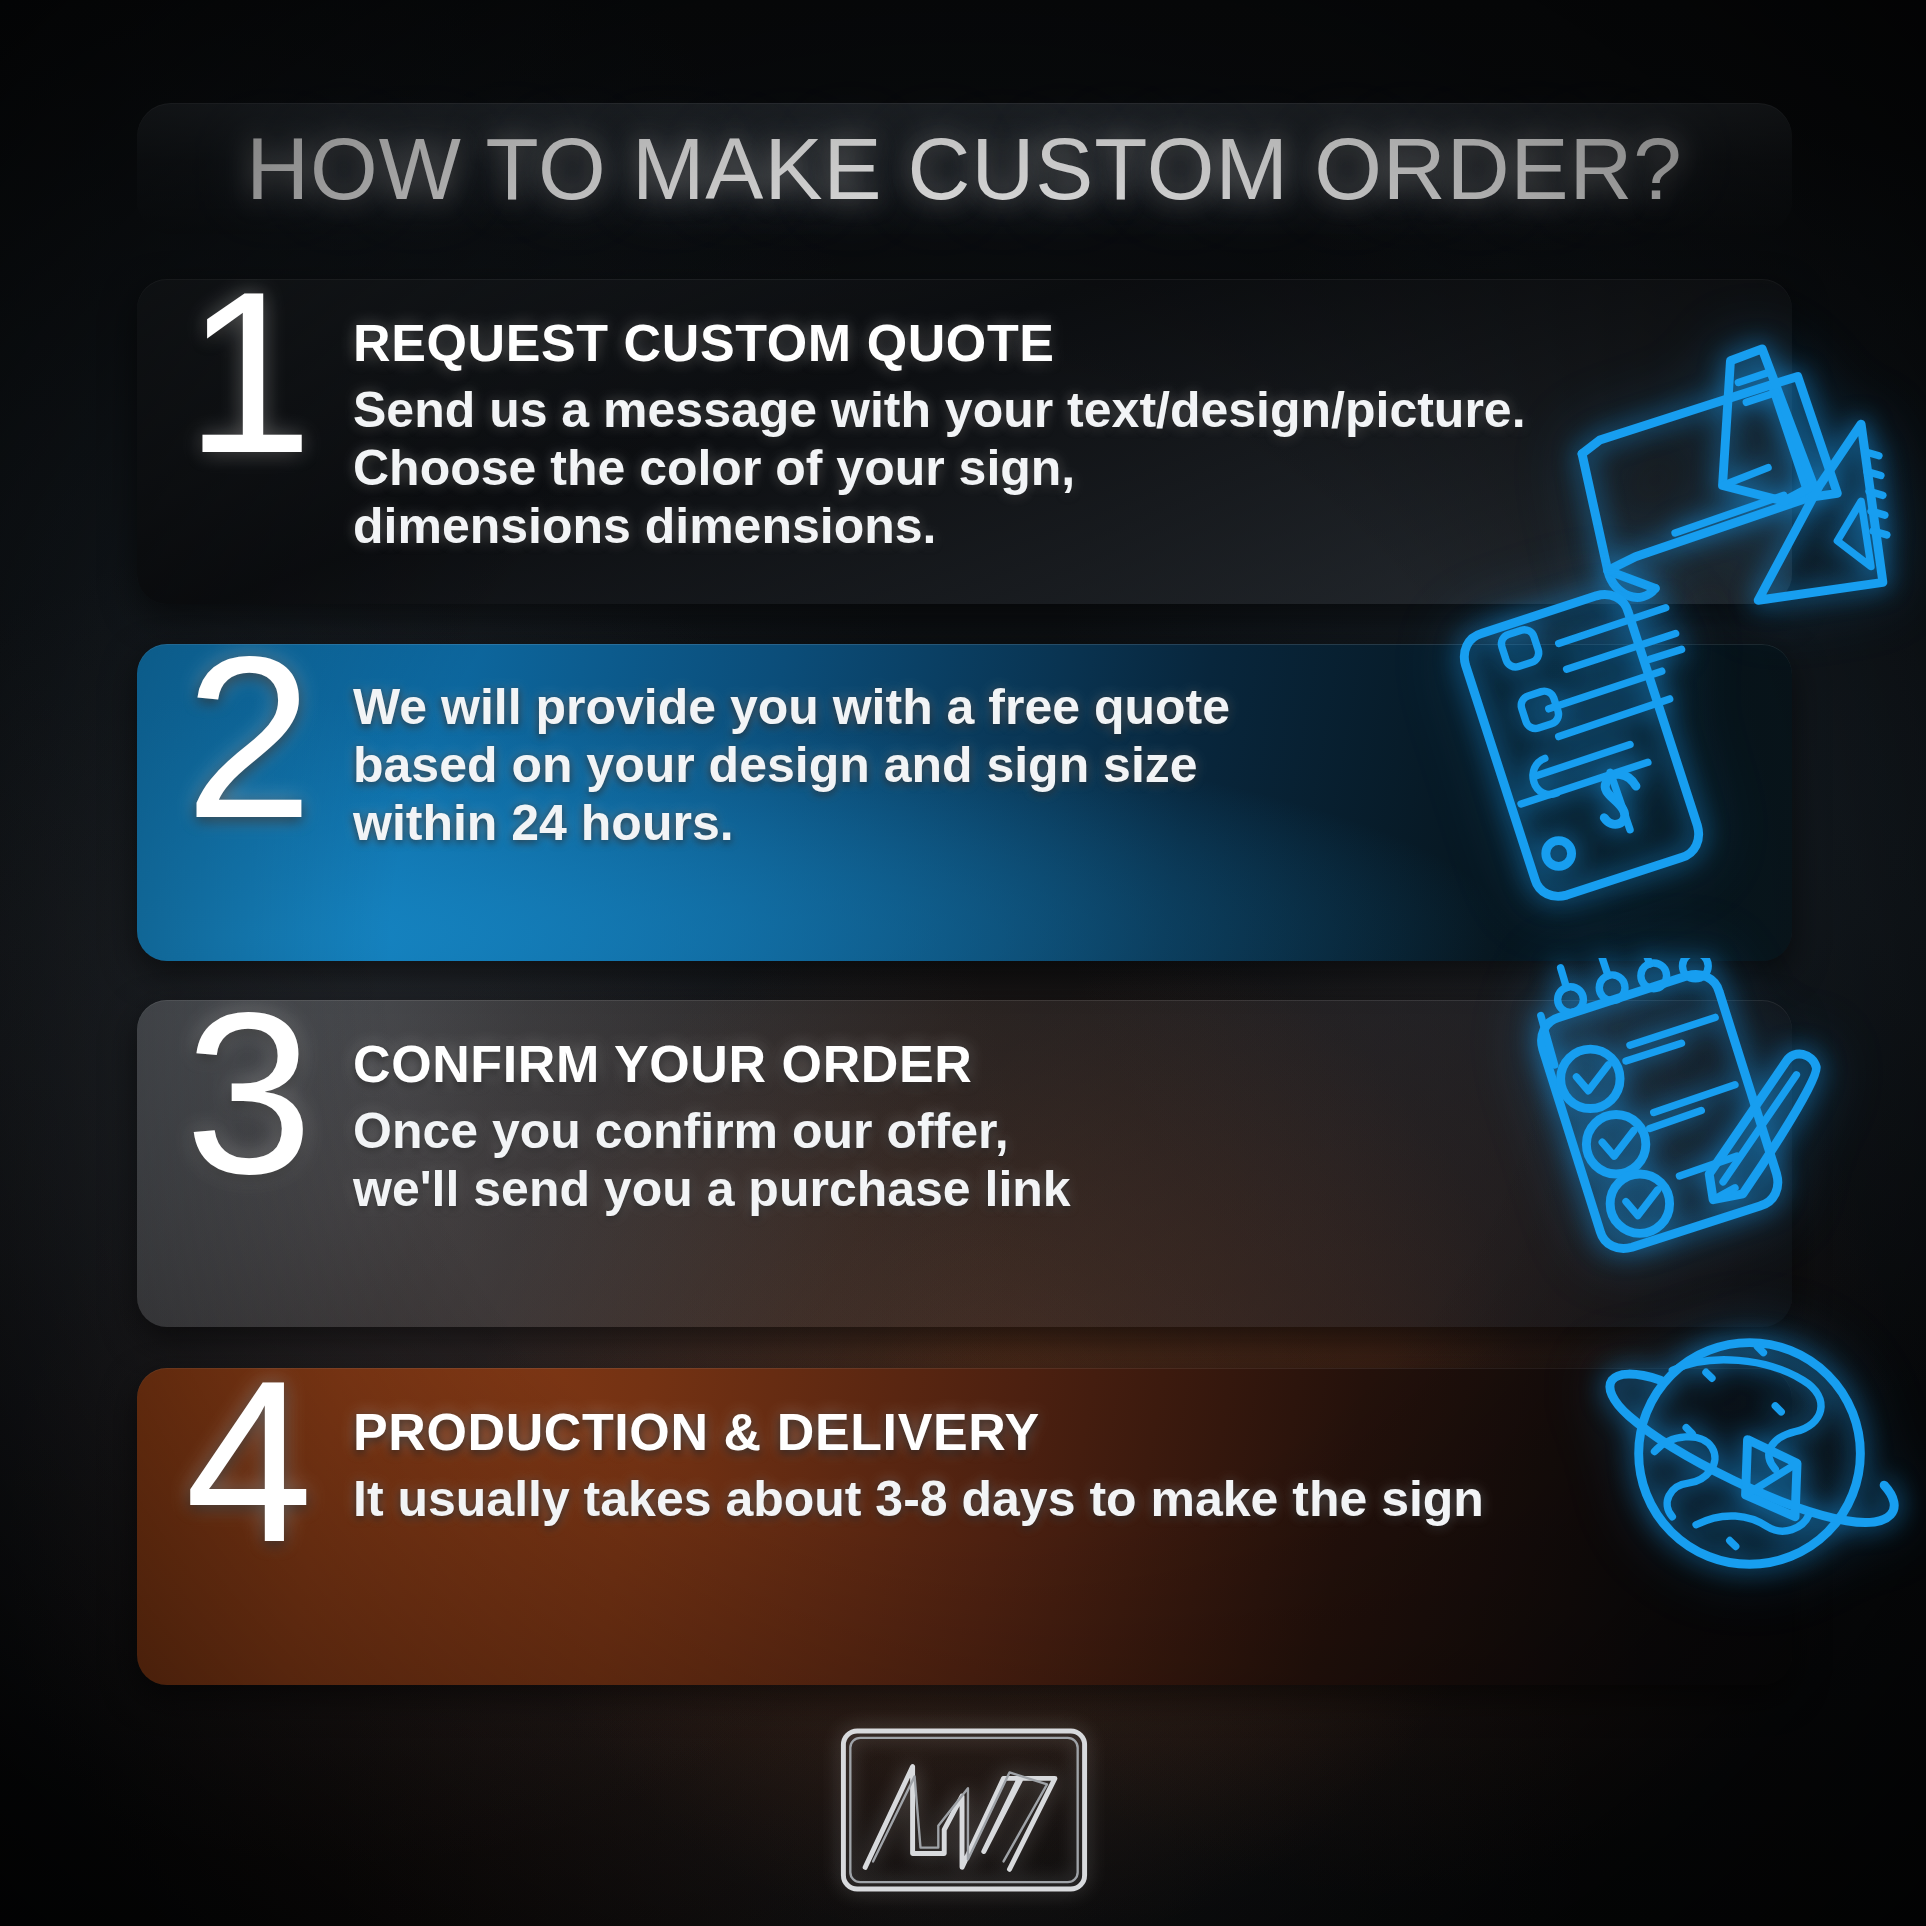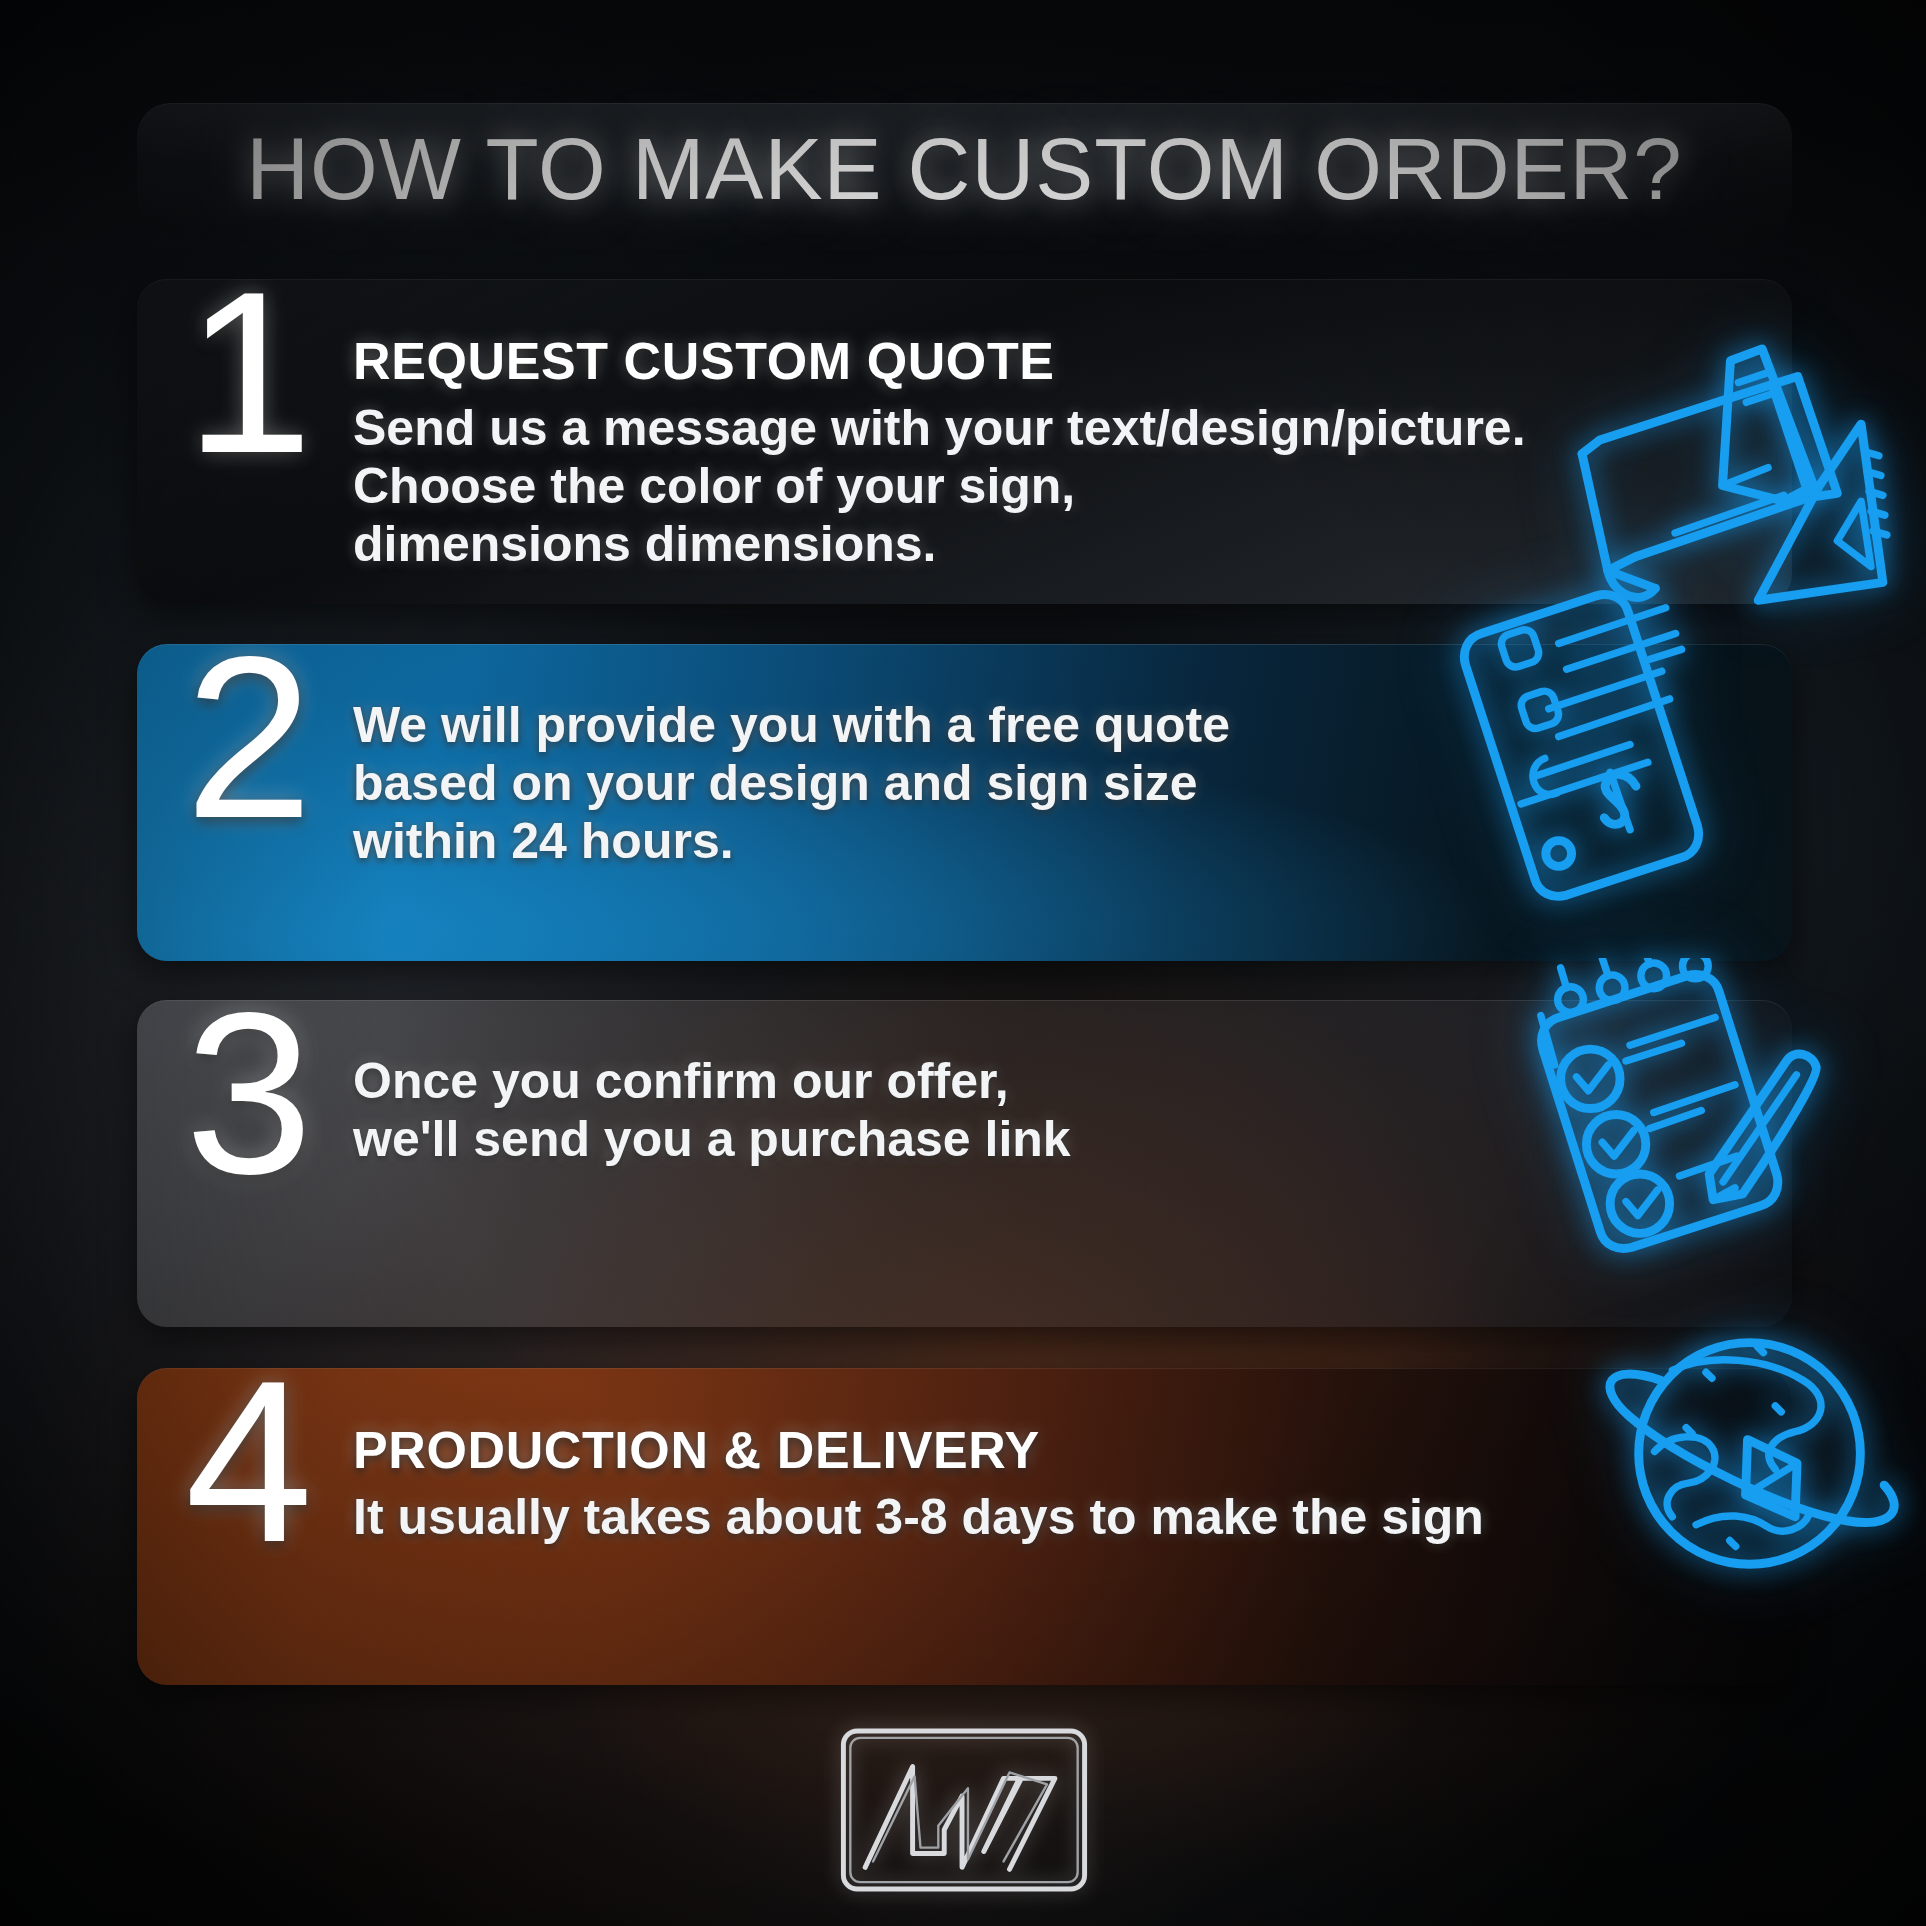--- a/index.html
+++ b/index.html
@@ -50,21 +50,21 @@
   .card .inner{
     position:relative;display:flex;align-items:flex-start;height:100%;
     padding:0;z-index:3;
   }
   .num{
     flex:0 0 208px;display:flex;align-items:center;justify-content:center;
     color:#fff;font-size:230px;line-height:.82;font-weight:300;
     text-shadow:0 0 22px rgba(255,255,255,.35),0 4px 14px rgba(0,0,0,.7);
     padding-left:8px;
   }
-  .body{flex:1 1 auto;padding-top:52px;padding-right:40px;}
+  .body{flex:1 1 auto;padding-top:34px;padding-right:40px;}
   .head{
     color:#fff;font-size:52px;font-weight:700;letter-spacing:0.6px;
     text-shadow:0 0 16px rgba(255,255,255,.35),0 3px 10px rgba(0,0,0,.85);
     margin-bottom:8px;white-space:nowrap;
   }
   .line{
     color:#f2f4f6;font-size:50px;font-weight:700;line-height:1.16;
     text-shadow:0 0 14px rgba(255,255,255,.30),0 2px 8px rgba(0,0,0,.8);
     white-space:nowrap;
   }
@@ -142,20 +142,21 @@
         <div class="line">based on your design and sign size</div>
         <div class="line">within 24 hours.</div>
       </div>
     </div>
   </div>
 
   <div class="card" id="card-3">
     <div class="inner">
       <div class="num">3</div>
       <div class="body">
+        <div class="head">CONFIRM YOUR ORDER</div>
         <div class="line">Once you confirm our offer,</div>
         <div class="line">we'll send you a purchase link</div>
       </div>
     </div>
   </div>
 
   <div class="card" id="card-4">
     <div class="inner">
       <div class="num">4</div>
       <div class="body">

